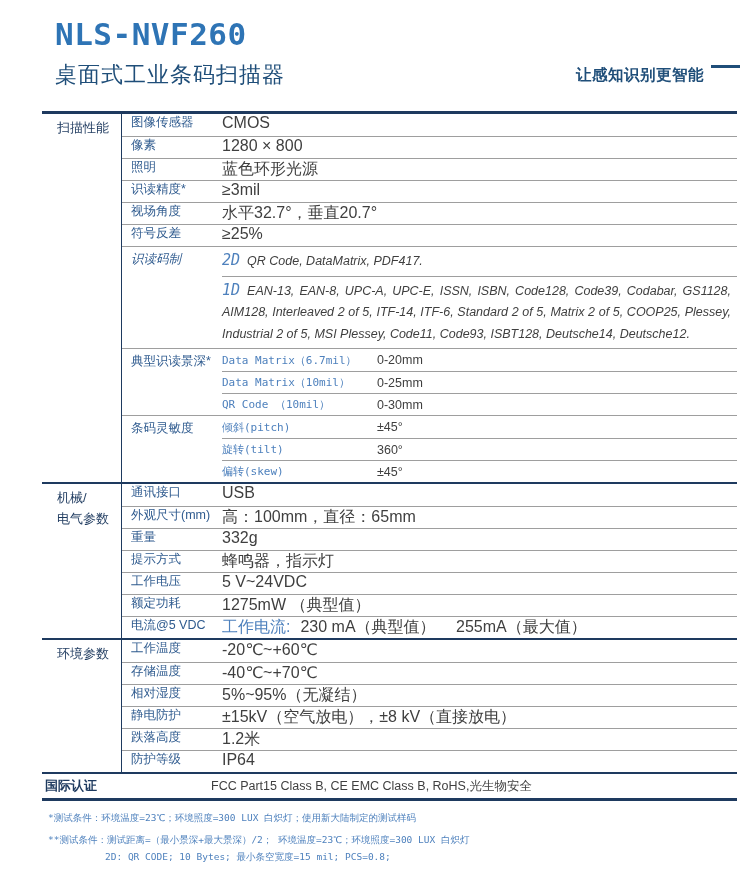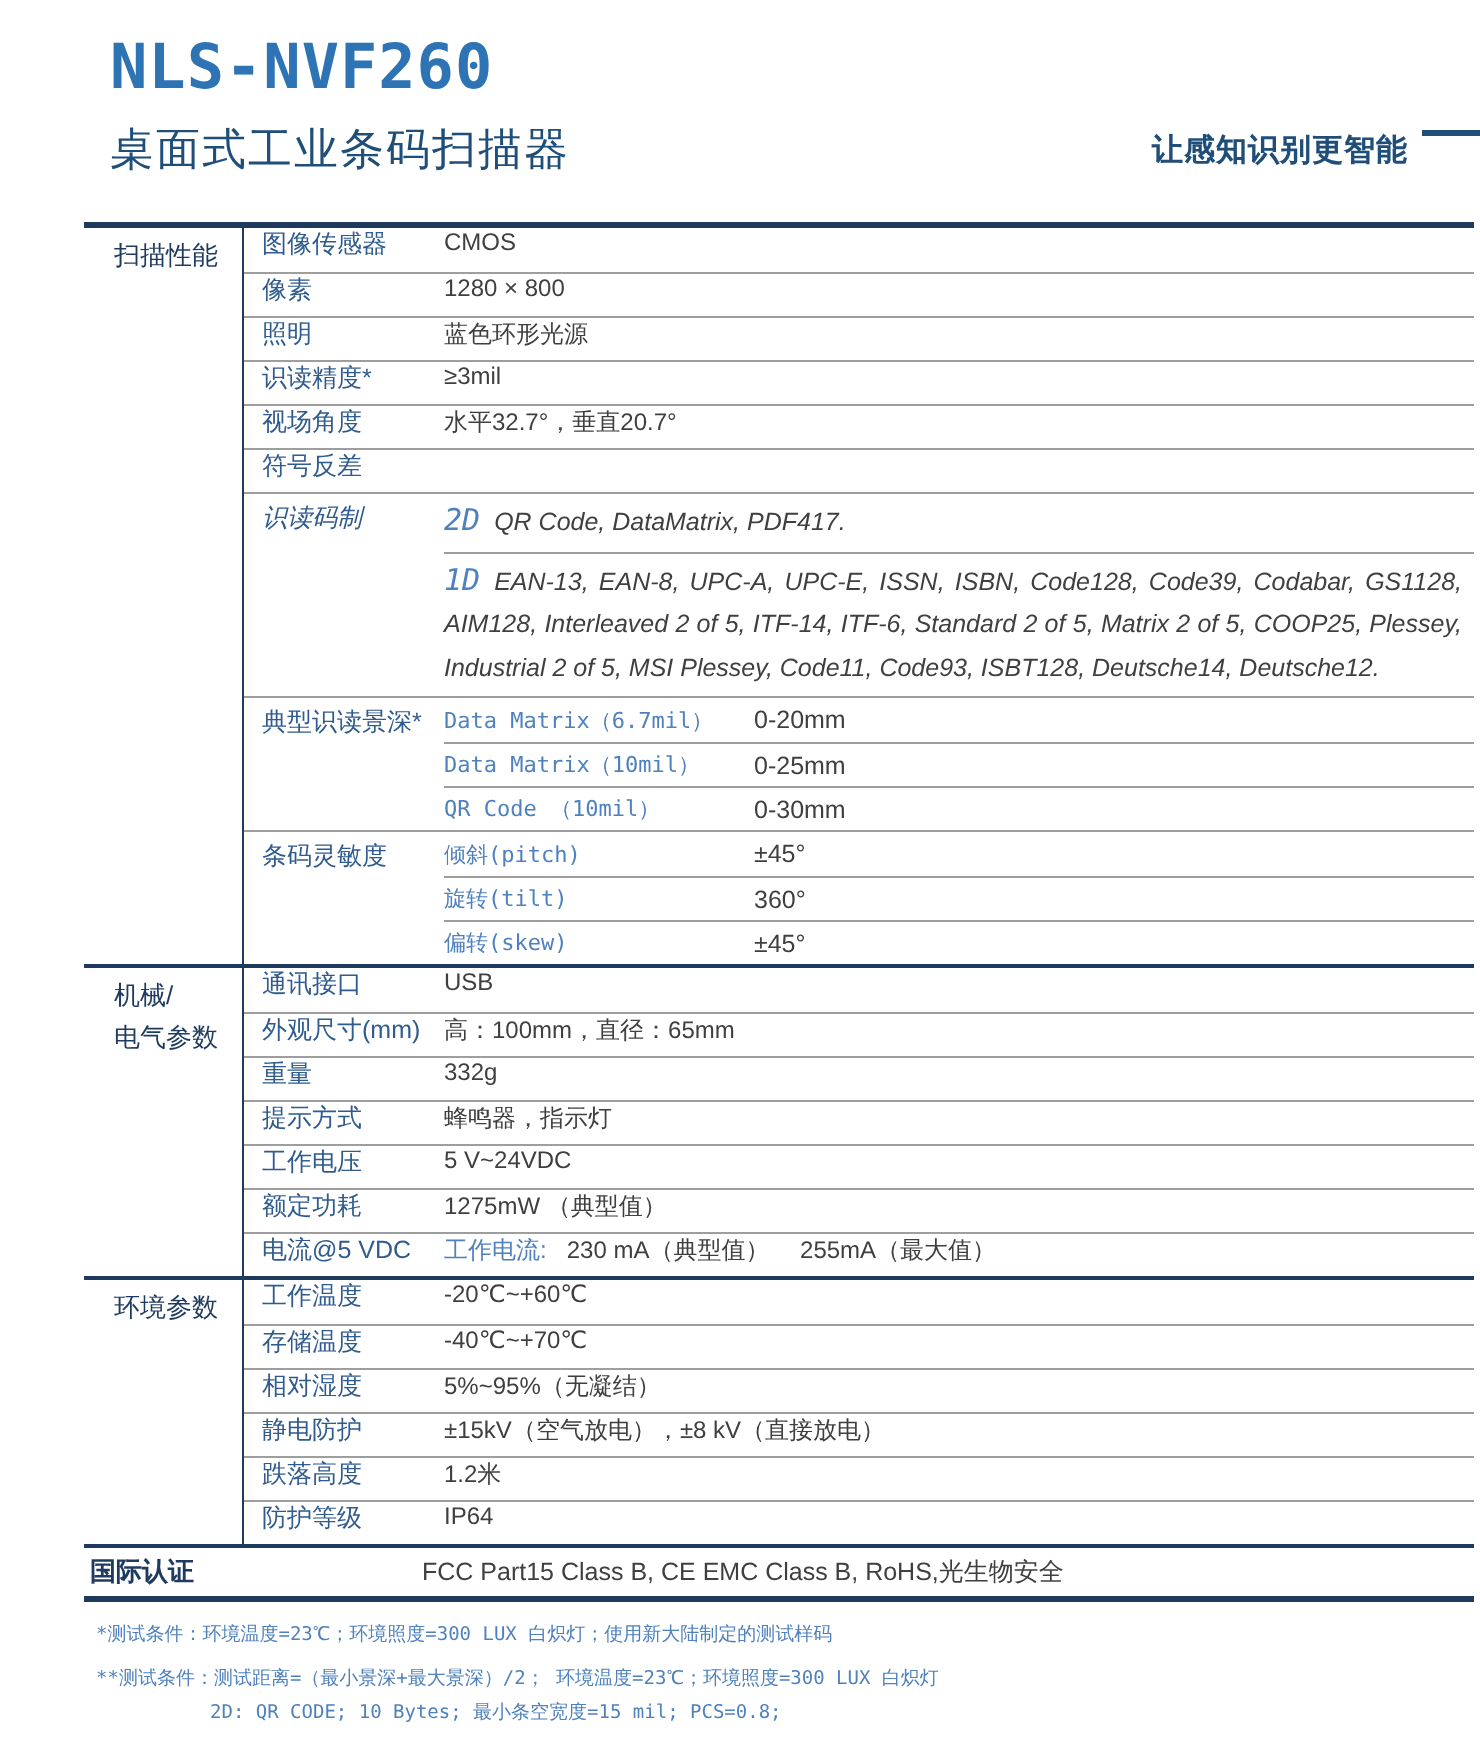--- a/index.html
+++ b/index.html
@@ -27,21 +27,21 @@
   .spec{margin:21px 3px 0 42px;border-top:3px solid var(--navy);border-bottom:3px solid var(--navy);}
   .section{display:flex;border-bottom:2px solid var(--navy);}
   .section-label{
     width:67px;flex:none;padding:3px 0 0 3px;font-size:13px;font-weight:normal;
     color:var(--navy);white-space:pre-line;line-height:21px;margin-left:12px;
   }
   .section-rows{flex:1;border-left:1.5px solid var(--navy);}
   .row{display:flex;align-items:flex-start;min-height:22px;}
   .row + .row{border-top:1px solid var(--rule);}
   .row-label{width:100px;flex:none;padding-left:9px;font-size:12.5px;color:var(--label-blue);}
-  .row-value{flex:1;font-size:12px;color:var(--value);padding-right:4px;}
+  .row-value{flex:1;font-size:16px;color:var(--value);padding-right:4px;}
   .val-prefix{color:var(--mono-blue);margin-right:10px;}
   
   .codes-row{align-items:center;font-style:italic;}
   .codes-row .row-label, .subtable-row .row-label{align-self:flex-start;padding-top:4px;}
   .codes-parts{flex:1;}
   .code-part{padding:3px 6px 3px 0;font-size:12.5px;color:var(--value);line-height:21.5px;}
   .code-part + .code-part{border-top:1px solid var(--rule);}
   .code-part.justify{text-align:justify;}
   .code-tag{
     color:var(--mono-blue);font-family:"DejaVu Sans Mono",monospace;
@@ -103,20 +103,21 @@
         <div class="row">
           <div class="row-label">识读精度*</div>
           <div class="row-value">≥3mil</div>
         </div>
         <div class="row">
           <div class="row-label">视场角度</div>
           <div class="row-value">水平32.7°，垂直20.7°</div>
         </div>
         <div class="row">
           <div class="row-label">符号反差</div>
+          <div class="row-value">≥25%</div>
         </div>
         <div class="row codes-row">
           <div class="row-label">识读码制</div>
           <div class="codes-parts">
             <div class="code-part"><span class="code-tag">2D</span><span class="code-text">QR Code, DataMatrix, PDF417.</span></div>
             <div class="code-part justify"><span class="code-tag">1D</span><span class="code-text">EAN-13, EAN-8, UPC-A, UPC-E, ISSN, ISBN, Code128, Code39, Codabar, GS1128, AIM128, Interleaved 2 of 5, ITF-14, ITF-6, Standard 2 of 5, Matrix 2 of 5, COOP25, Plessey, Industrial 2 of 5, MSI Plessey, Code11, Code93, ISBT128, Deutsche14, Deutsche12.</span></div>
           </div>
         </div>
         <div class="row subtable-row">
           <div class="row-label">典型识读景深*</div>

